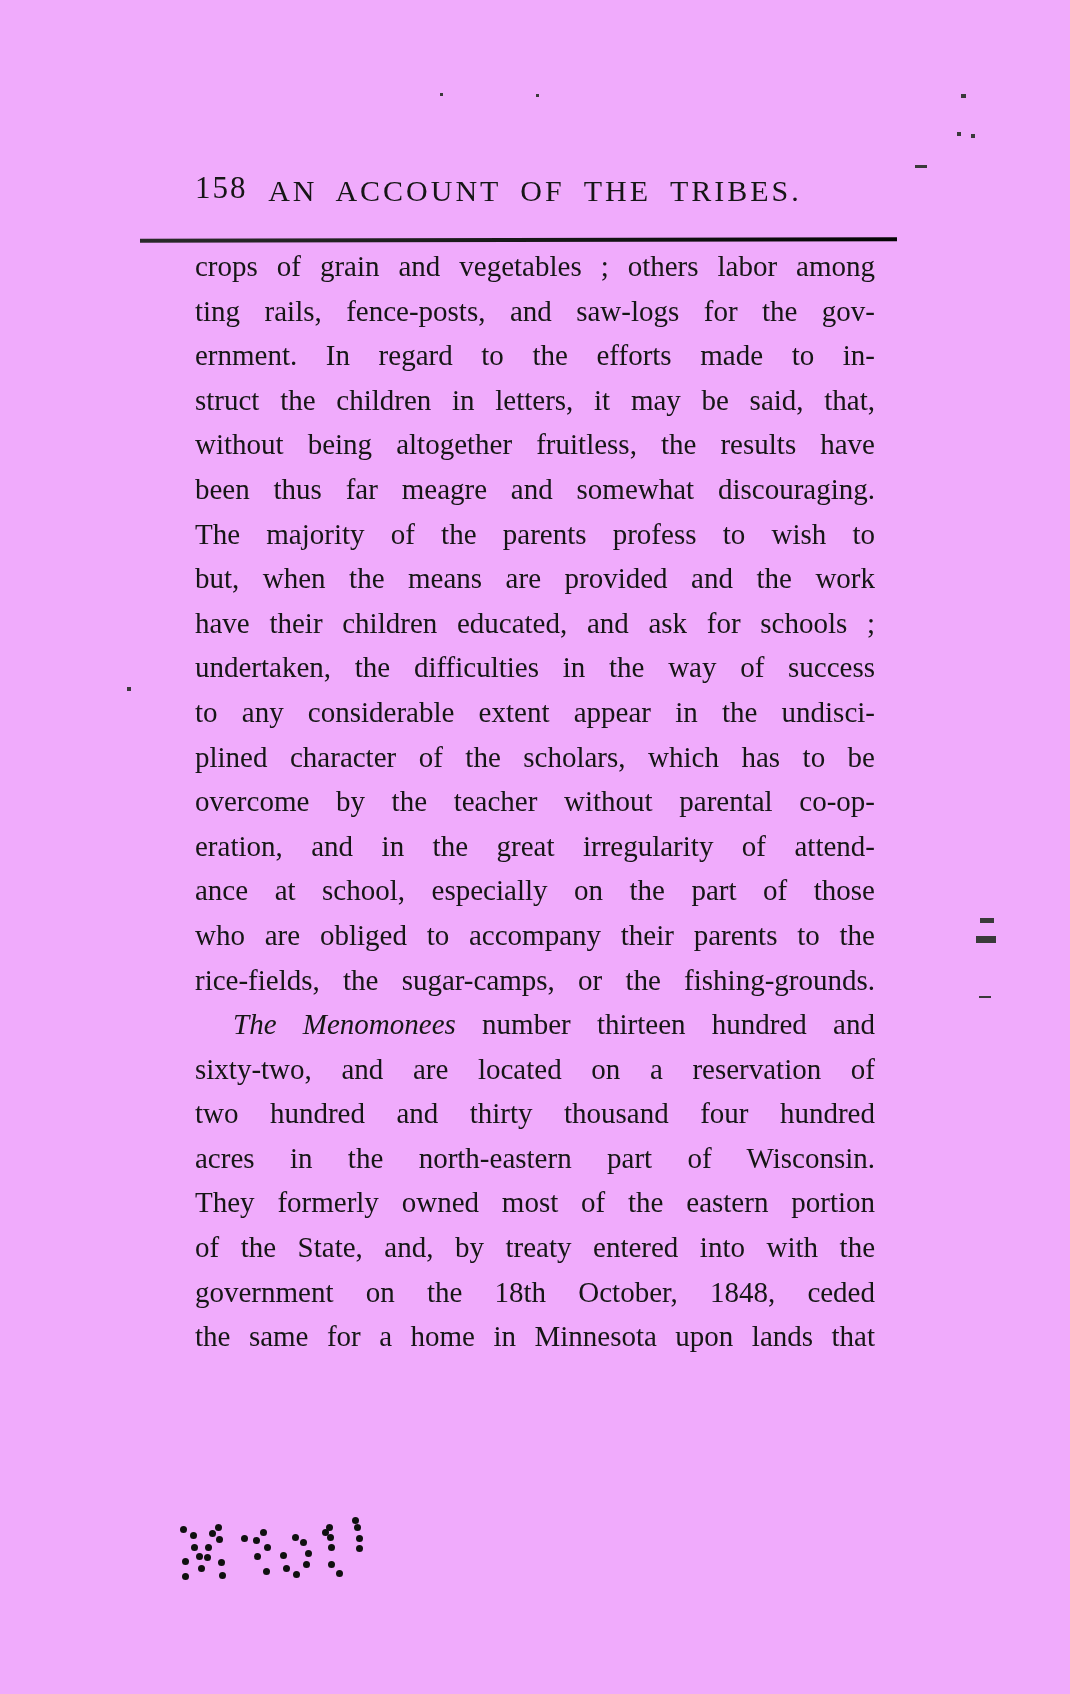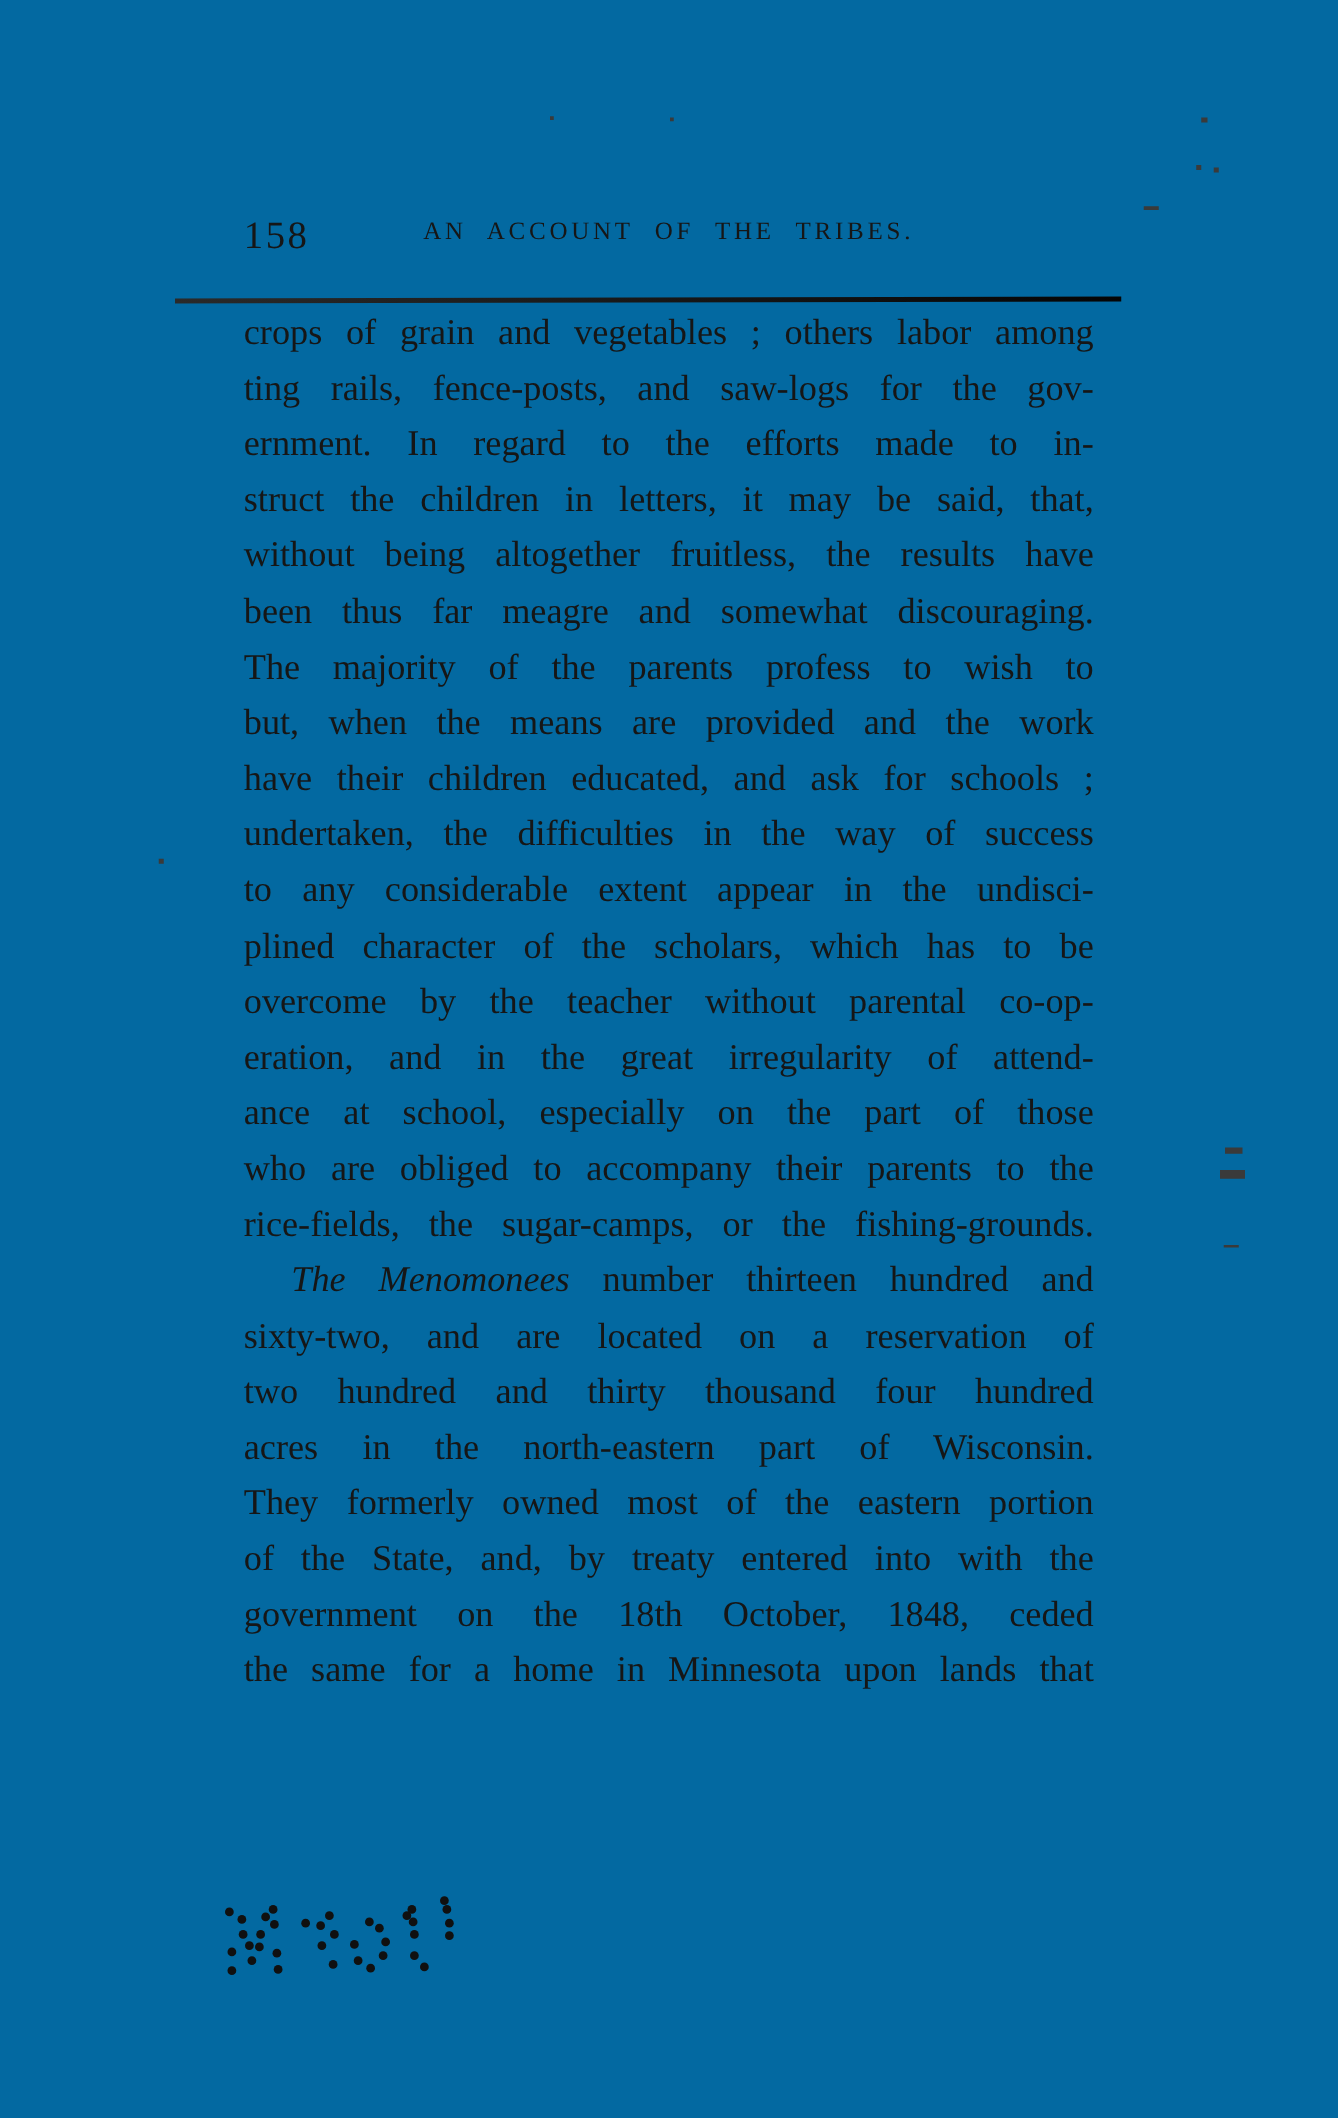--- a/index.html
+++ b/index.html
@@ -1,20 +1,20 @@
 <!DOCTYPE html>
 <html><head>
 <meta charset="utf-8">
 <style>
   html, body { margin: 0; padding: 0; background: #e8e8e8; }
   .page {
     position: relative;
     width: 1070px;
     height: 1694px;
-    background: #0369a1;
+    background: #f0abfc;
     overflow: hidden;
     font-family: "Liberation Serif", serif;
     color: #161616;
   }
   .header-row {
     position: absolute;
     top: 170px;
     left: 195px;
     width: 680px;
     height: 42px;
@@ -25,21 +25,21 @@
     top: 0;
     font-size: 31px;
     letter-spacing: 2px;
   }
   .running-title {
     position: absolute;
     left: 0;
     right: 0;
     top: 4px;
     text-align: center;
-    font-size: 20px;
+    font-size: 30px;
     letter-spacing: 3px;
     word-spacing: 9px;
   }
   .header-rule {
     position: absolute;
     top: 238px;
     left: 140px;
     width: 757px;
     height: 4px;
     background: linear-gradient(to right, #2a2a2a, #050505);

